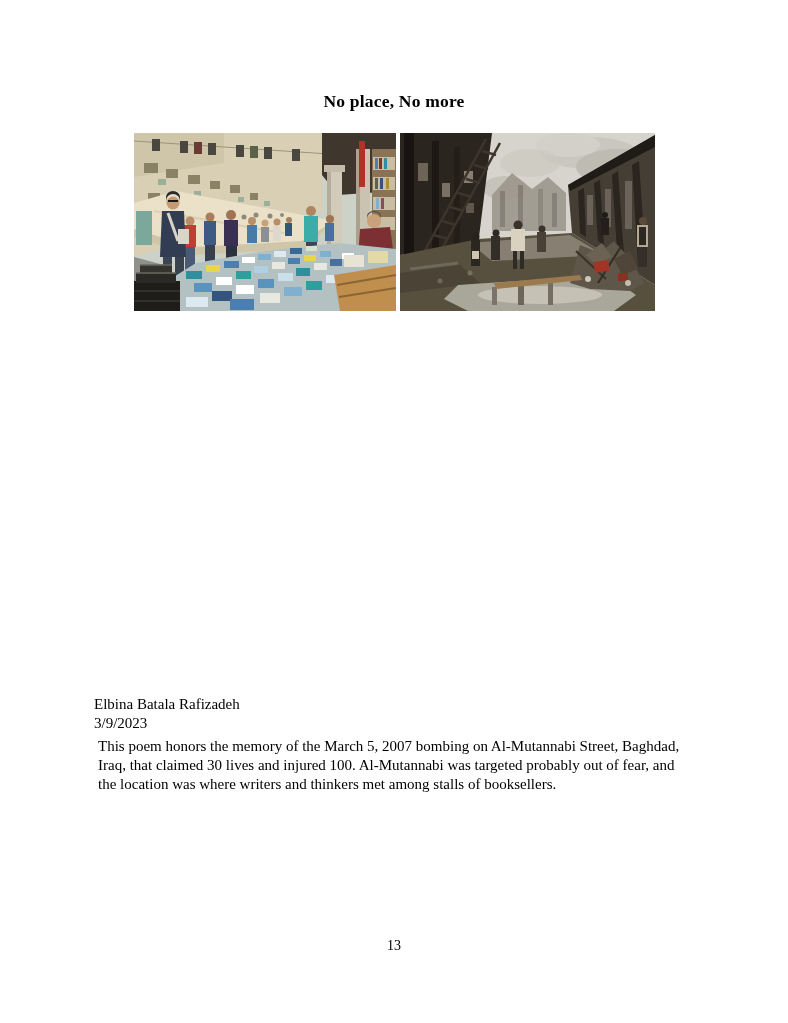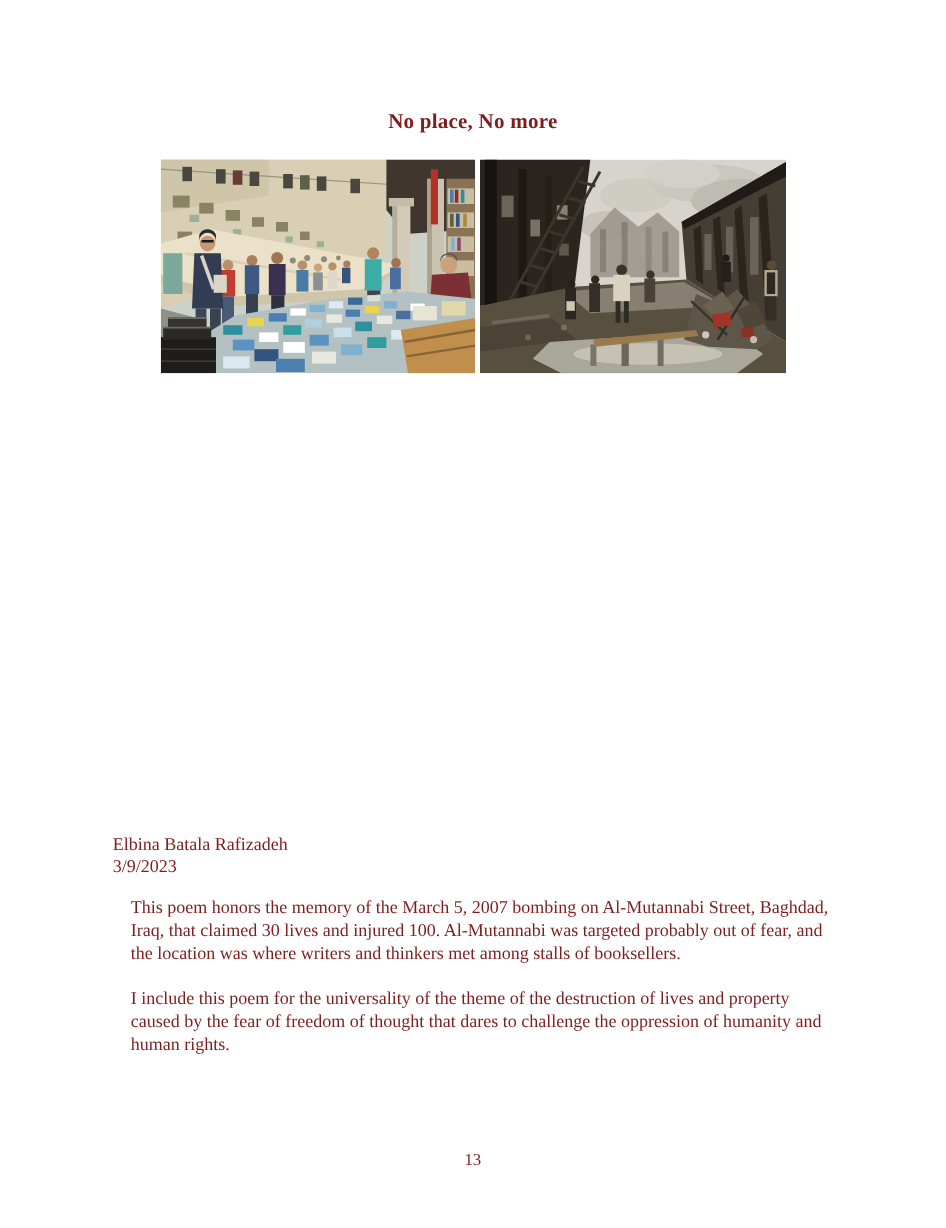--- a/index.html
+++ b/index.html
@@ -2,21 +2,21 @@
 <html><head>
 <meta charset="utf-8">
 <style>
   html, body { margin: 0; padding: 0; background: #ffffff; }
   .page {
     position: relative;
     width: 788px;
     height: 1023px;
     background: #ffffff;
     font-family: "Liberation Serif", "DejaVu Serif", serif;
-    color: #7f1d1d;
+    color: #000000;
     overflow: hidden;
   }
   .title {
     position: absolute;
     top: 91px; left: 0;
     width: 100%;
     text-align: center;
     font-size: 17.5px;
     font-weight: bold;
     letter-spacing: 0.2px;
@@ -37,25 +37,25 @@
     line-height: 18px;
     white-space: pre;
   }
   .attribution {
     position: absolute;
     top: 695px; left: 94px;
     width: 660px;
     font-size: 15px;
     line-height: 19px;
   }
-  .para { white-space: pre; margin: 15px; }
+  .para { white-space: pre; margin: 4px; }
   .para.gap { margin-top: 19px; }
   .footer {
     position: absolute;
-    top: 960px; left: 0;
+    top: 938px; left: 0;
     width: 100%;
     text-align: center;
     font-size: 14px;
   }
 </style>
 </head>
 <body>
 
 <div class="page">
 
@@ -389,20 +389,17 @@
     </svg>
   </div>
 
 
   <div class="attribution">
     <div>Elbina Batala Rafizadeh</div>
     <div>3/9/2023</div>
     <div class="para">This poem honors the memory of the March 5, 2007 bombing on Al-Mutannabi Street, Baghdad,
 Iraq, that claimed 30 lives and injured 100. Al-Mutannabi was targeted probably out of fear, and
 the location was where writers and thinkers met among stalls of booksellers.</div>
-    <div class="para gap">I include this poem for the universality of the theme of the destruction of lives and property
-caused by the fear of freedom of thought that dares to challenge the oppression of humanity and
-human rights.</div>
   </div>
 
   <div class="footer">13</div>
 
 </div>
 
 </body></html>

